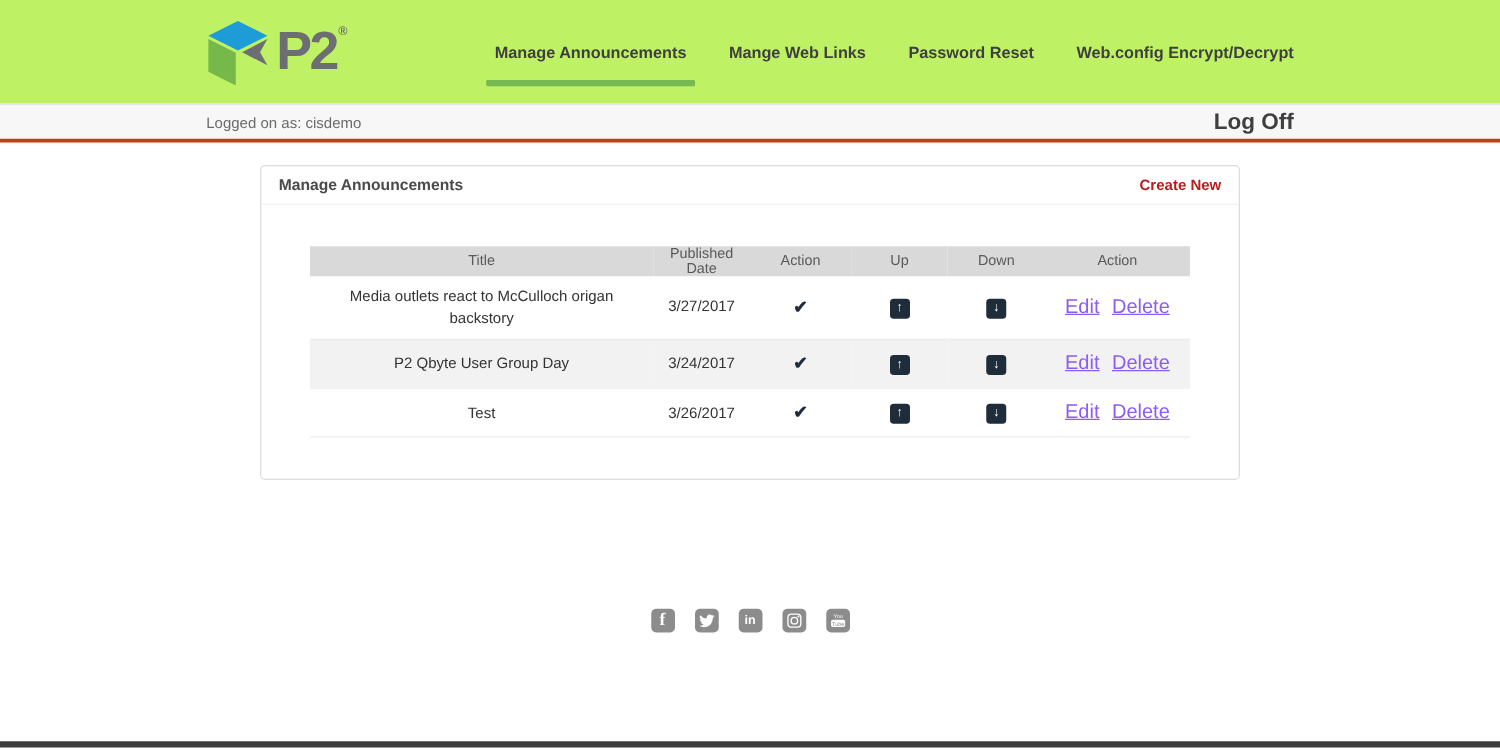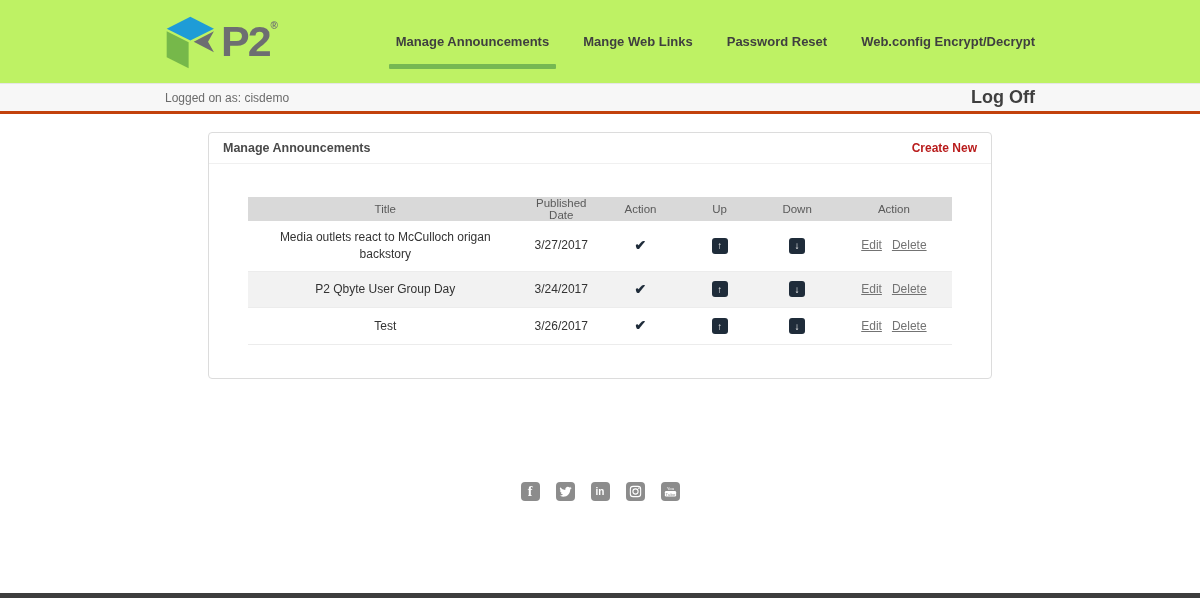--- a/index.html
+++ b/index.html
@@ -46,21 +46,21 @@
   th.col-title, td.col-title { width: 39%; }
   th.col-date,  td.col-date  { width: 11%; }
   th.col-active,td.col-active{ width: 11.5%; }
   th.col-up,    td.col-up    { width: 11%; }
   th.col-down,  td.col-down  { width: 11%; }
   th.col-action,td.col-action{ width: 16.5%; }
   tbody td { text-align: center; font-size: 12px; color: #333; padding: 8px 6px; border-bottom: 1px solid #ececec; vertical-align: middle; line-height: 1.4; }
   tbody tr.striped { background: #f2f2f2; }
   .check { font-size: 14px; color: #1f2c3a; font-weight: bold; }
   .move-btn { width: 16px; height: 16px; background: #1f2c3a; color: #fff; border: none; border-radius: 3px; font-size: 10px; font-weight: bold; line-height: 15px; padding: 0; cursor: pointer; display: inline-block; }
-  .action-link { color: #737373; text-decoration: underline; margin: 0 5px; font-size: 12px; cursor: pointer; }
+  .action-link { color: #8b5cf6; text-decoration: underline; margin: 0 5px; font-size: 16px; cursor: pointer; }
 
   
   footer { text-align: center; }
   .social-row { margin-top: 103px; display: flex; justify-content: center; gap: 16px; }
   .social-btn { width: 19px; height: 19px; background: #8c8c8c; border-radius: 4px; display: flex; align-items: center; justify-content: center; cursor: pointer; color: #fff; }
   .social-btn svg { display: block; }
   .fb-glyph { font-family: "Liberation Serif", serif; font-weight: bold; font-size: 14px; color: #fff; line-height: 19px; }
   .in-glyph { font-weight: bold; font-size: 10px; color: #fff; }
 
   

